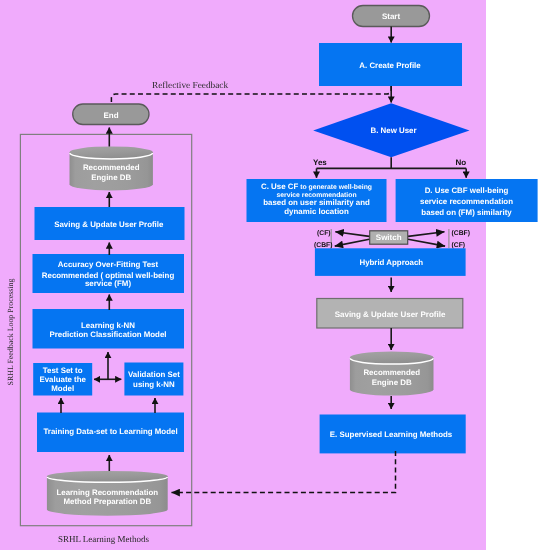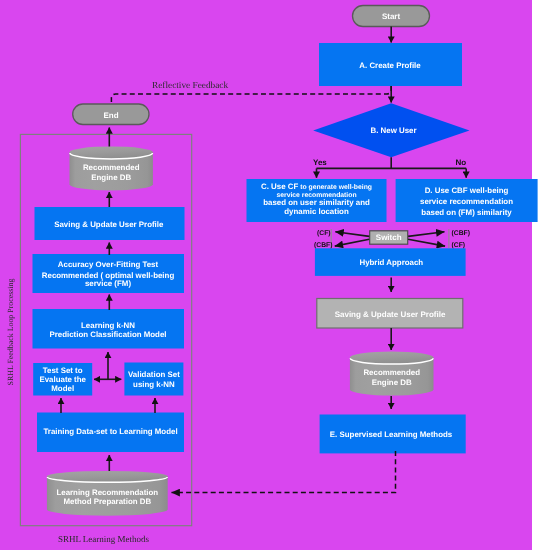--- a/index.html
+++ b/index.html
@@ -1,18 +1,18 @@
 <!DOCTYPE html>
 <html><head>
 <meta charset="utf-8">
 <style>
   html,body{margin:0;padding:0;background:#ffffff;}
   body{width:543px;height:550px;overflow:hidden;
        font-family:"Liberation Sans",sans-serif;}
-  #stage{position:relative;width:532px;height:550px;background:#d946ef;
+  #stage{position:relative;width:486px;height:550px;background:#f0abfc;
          -webkit-font-smoothing:antialiased;text-rendering:geometricPrecision;}
   svg#d{position:absolute;left:0;top:0;display:block;}
   text{font-family:"Liberation Sans",sans-serif;font-weight:bold;fill:#ffffff;}
   .serif{font-family:"Liberation Serif",serif;font-weight:normal;fill:#2b2b2b !important;}
   .lnk{stroke:#1a1a1a;stroke-width:1.6;fill:none;}
   .dash{stroke:#111;stroke-width:1.5;fill:none;stroke-dasharray:5 3.2;stroke-linecap:butt;}
 </style>
 </head>
 <body>
 

